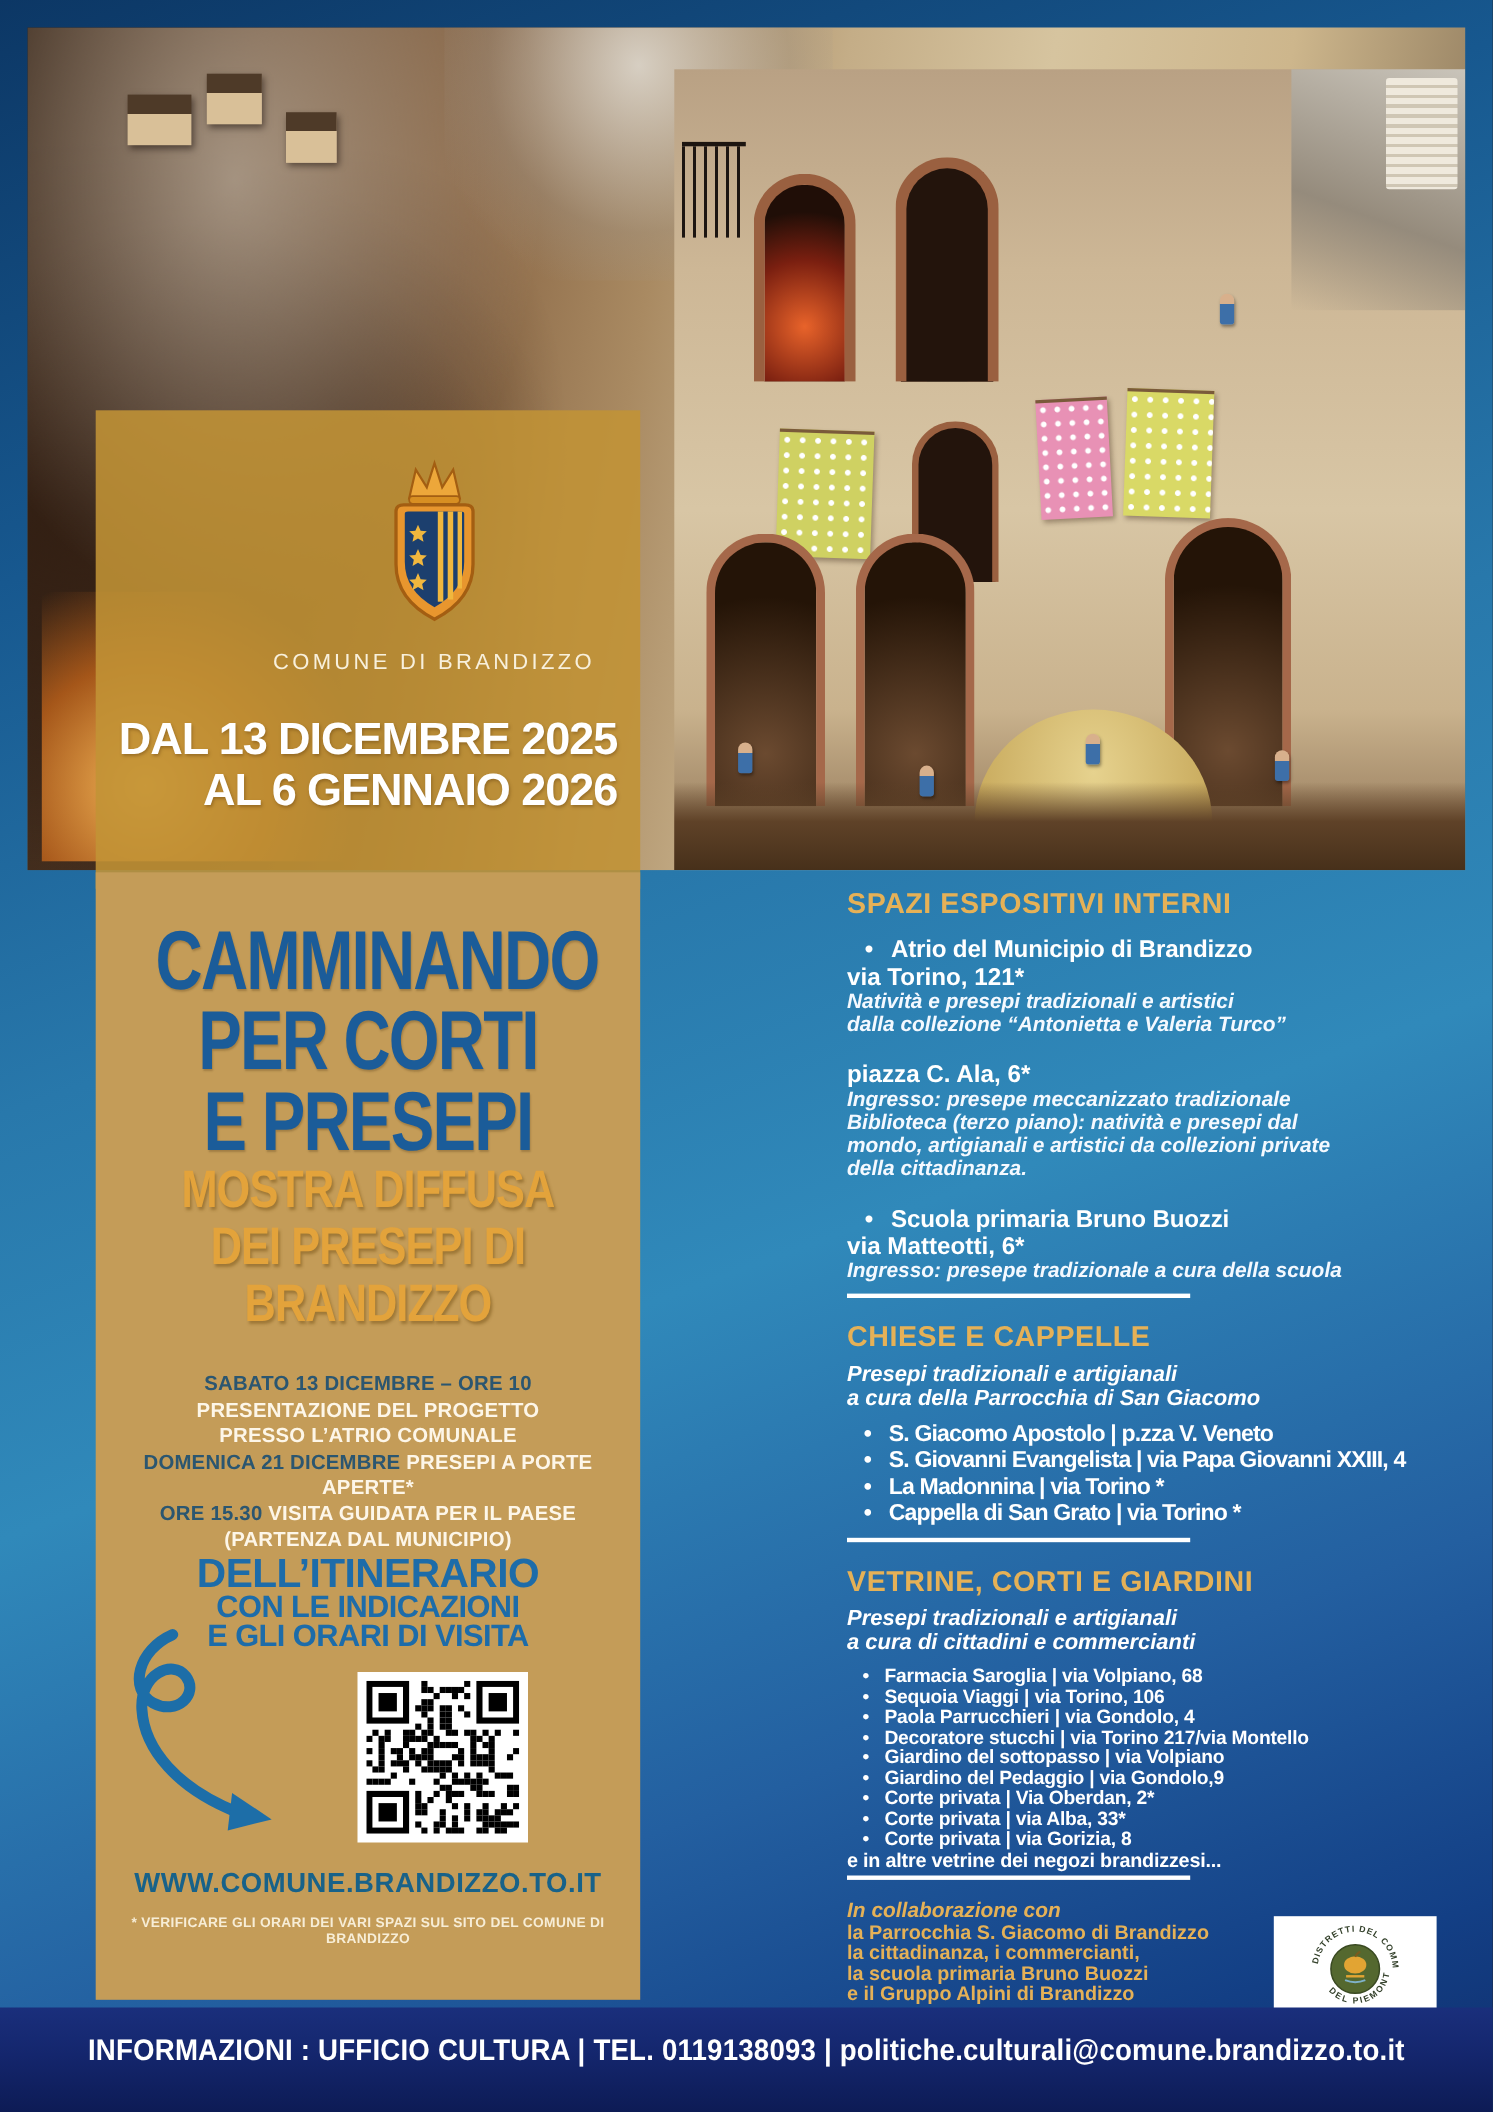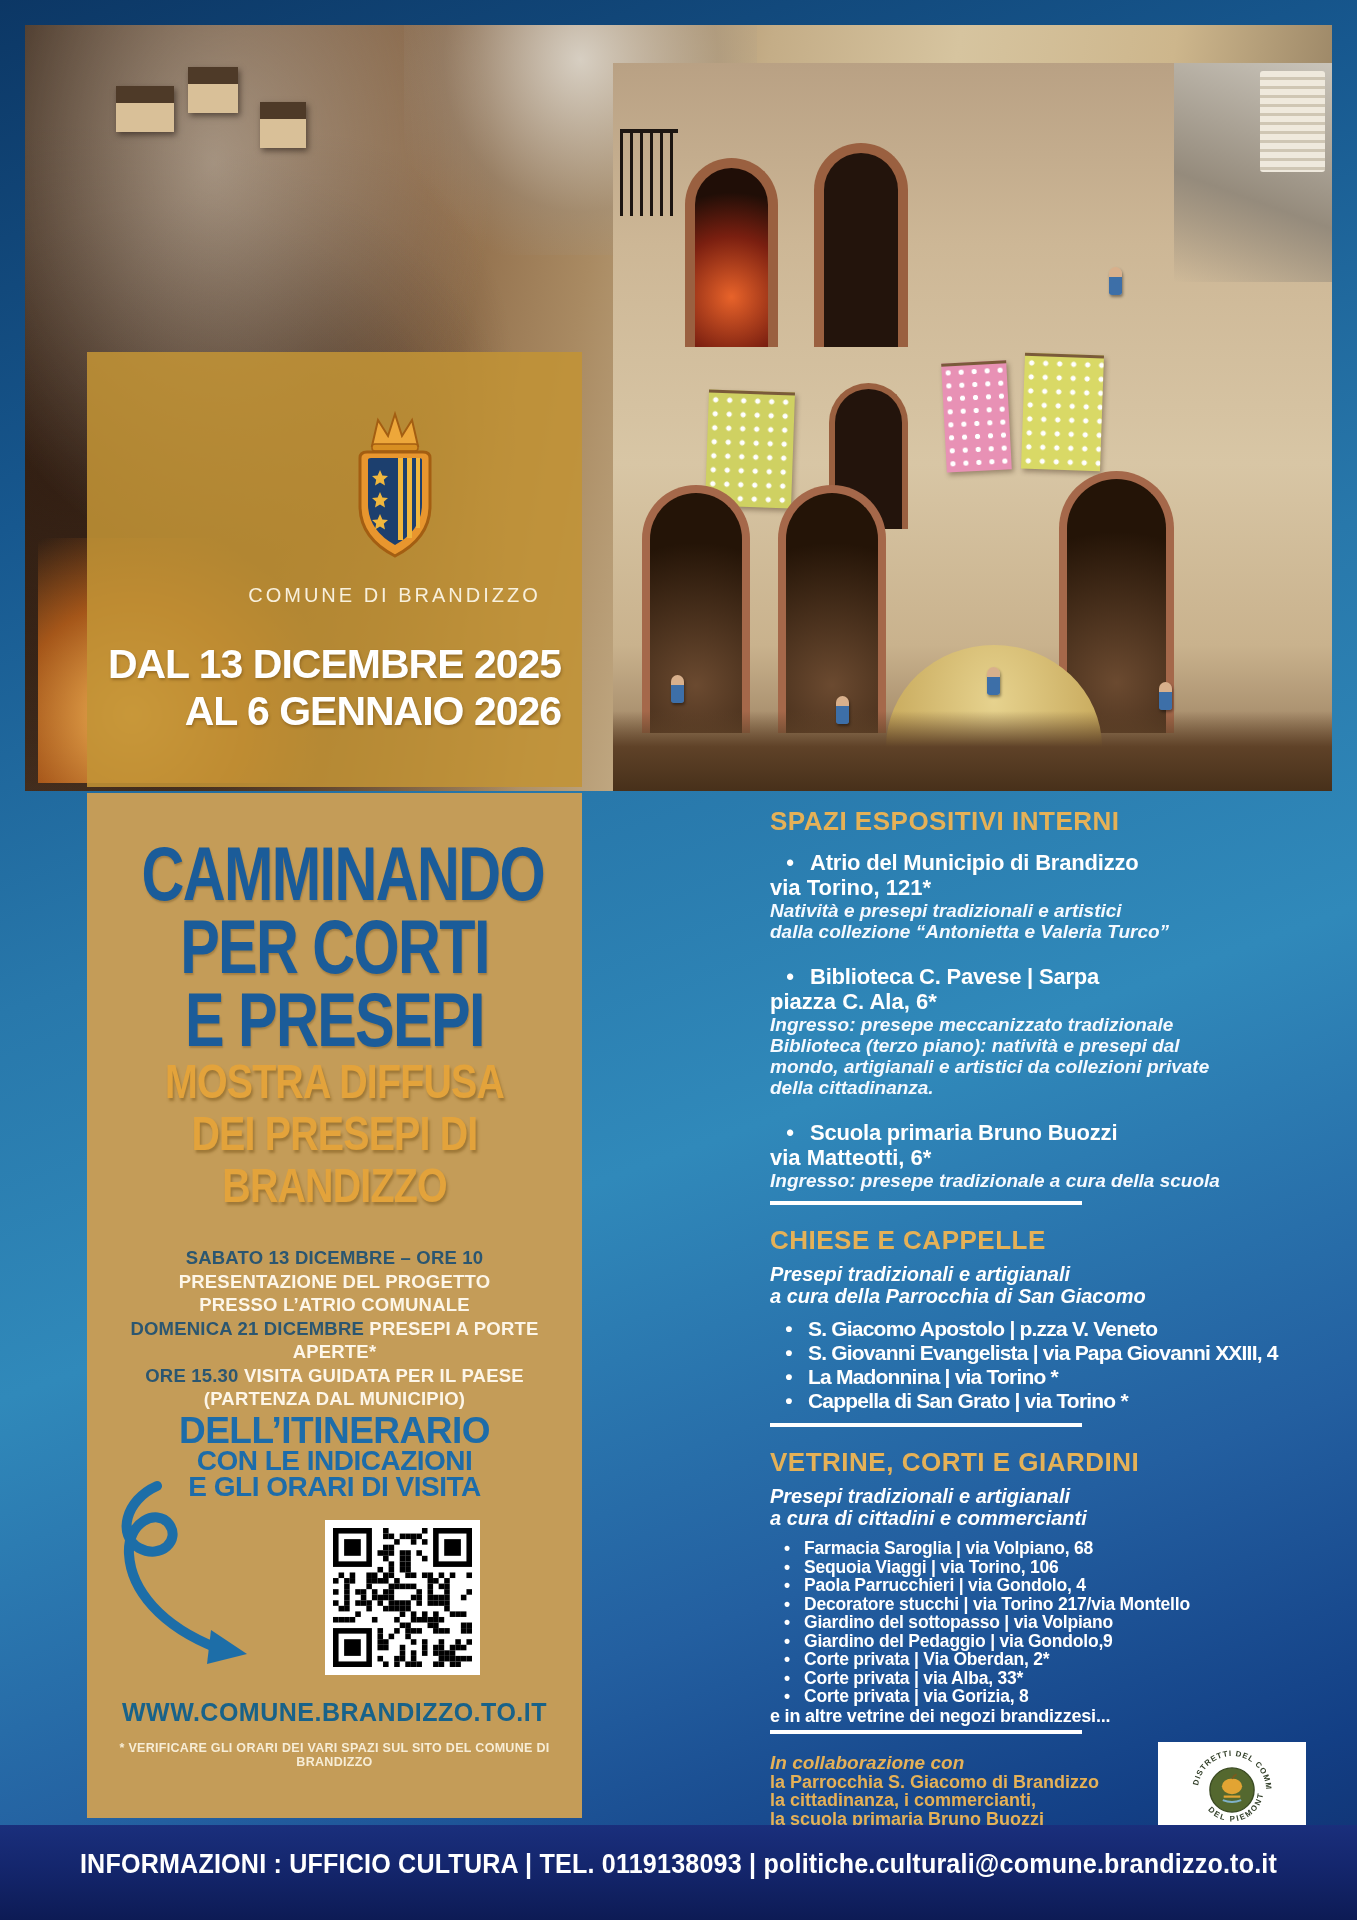--- a/index.html
+++ b/index.html
@@ -47,22 +47,22 @@
   .cloth{border-top:3px solid #7a5a3a;box-shadow:2px 3px 5px rgba(40,20,5,.35);}
   .cloth.dots-y{background:radial-gradient(circle,#ffffff 2.2px,transparent 3px) 0 0/14px 14px #cfd162;}
   .cloth.dots-y2{background:radial-gradient(circle,#ffffff 2.2px,transparent 3px) 0 0/14px 14px #d9d966;}
   .cloth.dots-p{background:radial-gradient(circle,#ffffff 2.2px,transparent 3px) 0 0/13px 13px #e891b5;}
   .straw{left:38%;top:80%;width:30%;height:28%;border-radius:50%;
     background:radial-gradient(ellipse at 50% 28%,#e6d28e,#c9ab5e 70%,#8a6b38);}
   .ground{left:0;bottom:0;width:100%;height:11%;background:linear-gradient(180deg,rgba(90,60,35,0),#5f4228 45%,#47301a);}
   .fig{width:13px;height:28px;border-radius:7px 7px 3px 3px;background:linear-gradient(180deg,#d8b08c 0 35%,#3d6fa8 35%);box-shadow:1px 2px 3px rgba(0,0,0,.4);}
 
   
-  .overlay{position:absolute;left:87px;top:352px;width:495px;height:435px;background:var(--overlay-gold);
-    display:flex;flex-direction:column;align-items:center;padding-top:54px;}
+  .overlay{position:absolute;left:87px;top:373px;width:495px;height:435px;background:var(--overlay-gold);
+    display:flex;flex-direction:column;align-items:center;padding-top:40px;}
   .crest-wrap{transform:translateX(60px);display:flex;flex-direction:column;align-items:center;}
   .org{margin-top:10px;font-size:20px;letter-spacing:3px;color:#f8f0dc;font-weight:400;}
   .dates{margin-top:34px;text-align:right;color:#fff;font-weight:800;font-size:41px;line-height:47px;letter-spacing:-1px;
     text-shadow:1px 2px 3px rgba(90,55,10,.4);}
 
   
   .panel{position:absolute;left:87px;top:793px;width:495px;height:1025px;background:var(--panel-gold);
     text-align:center;overflow:hidden;}
   .title-line{font-size:76px;line-height:73px;font-weight:800;color:var(--title-blue);
     transform:scaleX(.78);letter-spacing:-2px;text-shadow:1px 2px 2px rgba(60,40,10,.25);}
@@ -420,21 +420,20 @@
     <div id="venues">
         <div class="venue">
           <div class="v-name"><span class="dot">•</span>Atrio del Municipio di Brandizzo</div>
           <div class="v-addr">via Torino, 121*</div>
           <div class="v-desc">
             <div>Natività e presepi tradizionali e artistici</div>
             <div>dalla collezione “Antonietta e Valeria Turco”</div>
           </div>
         </div>
         <div class="venue">
-          <div class="v-name"><span class="dot">•</span>Biblioteca C. Pavese | Sarpa</div>
           <div class="v-addr">piazza C. Ala, 6*</div>
           <div class="v-desc">
             <div>Ingresso: presepe meccanizzato tradizionale</div>
             <div>Biblioteca (terzo piano): natività e presepi dal</div>
             <div>mondo, artigianali e artistici da collezioni private</div>
             <div>della cittadinanza.</div>
           </div>
         </div>
         <div class="venue">
           <div class="v-name"><span class="dot">•</span>Scuola primaria Bruno Buozzi</div>

